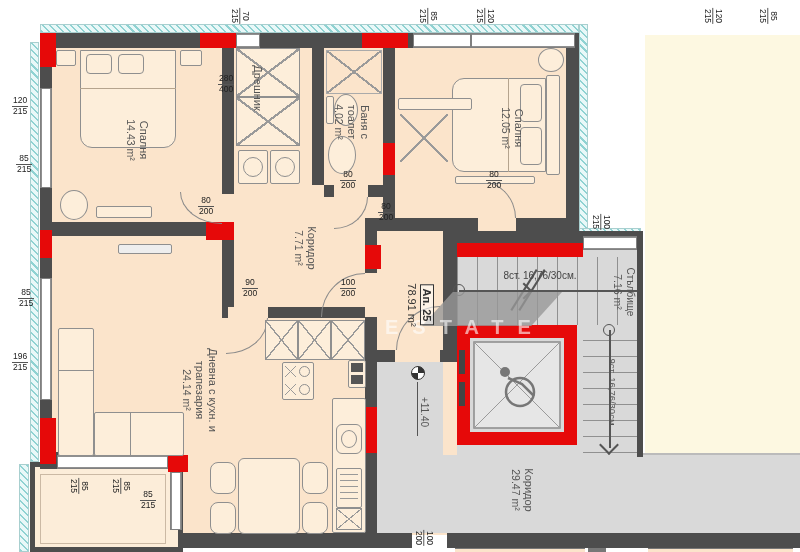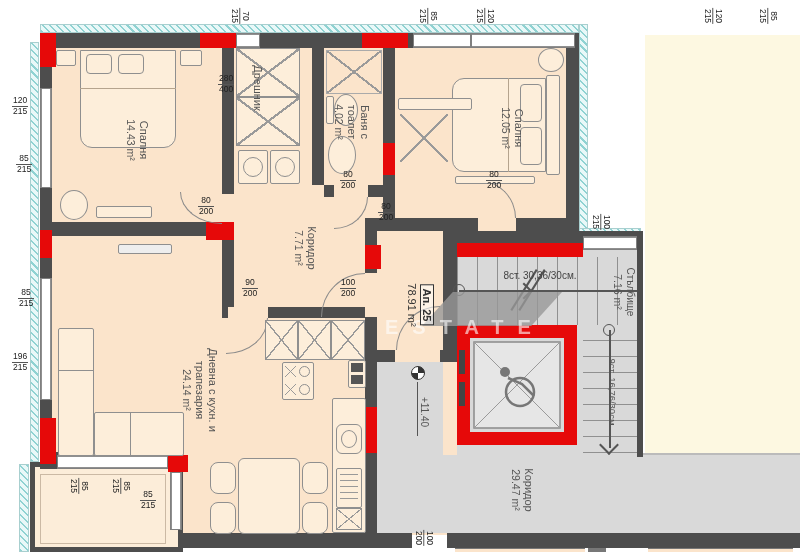--- a/index.html
+++ b/index.html
@@ -252,21 +252,21 @@
   <div class="room" style="left:522px;top:490px;">
     <span>Коридор</span>
     <span class="area">29.47 m²</span>
   </div>
 
   <div id="apt-label" style="left:420px;top:305px;">
     <span class="num">Ап. 25</span>
     <span>78.91 m²</span>
   </div>
 
-  <div class="abs" style="left:480px;top:270px;width:120px;text-align:center;font-size:10px;color:#444;z-index:6;">8ст. 30,36/30см.</div>
+  <div class="abs" style="left:480px;top:270px;width:120px;text-align:center;font-size:10px;color:#444;z-index:6;">8ст. 16,76/30см.</div>
   <div class="room" style="left:612px;top:392px;font-size:9.5px;">
     <span>9ст. 16,76/30см</span>
   </div>
   <div class="room" style="left:424px;top:412px;font-size:10px;">
     <span>+11.40</span>
   </div>
 
   <div class="dim ctr" style="left:240px;top:16px;">
       <span class="dn">70</span>
       <span class="dd">215</span>

